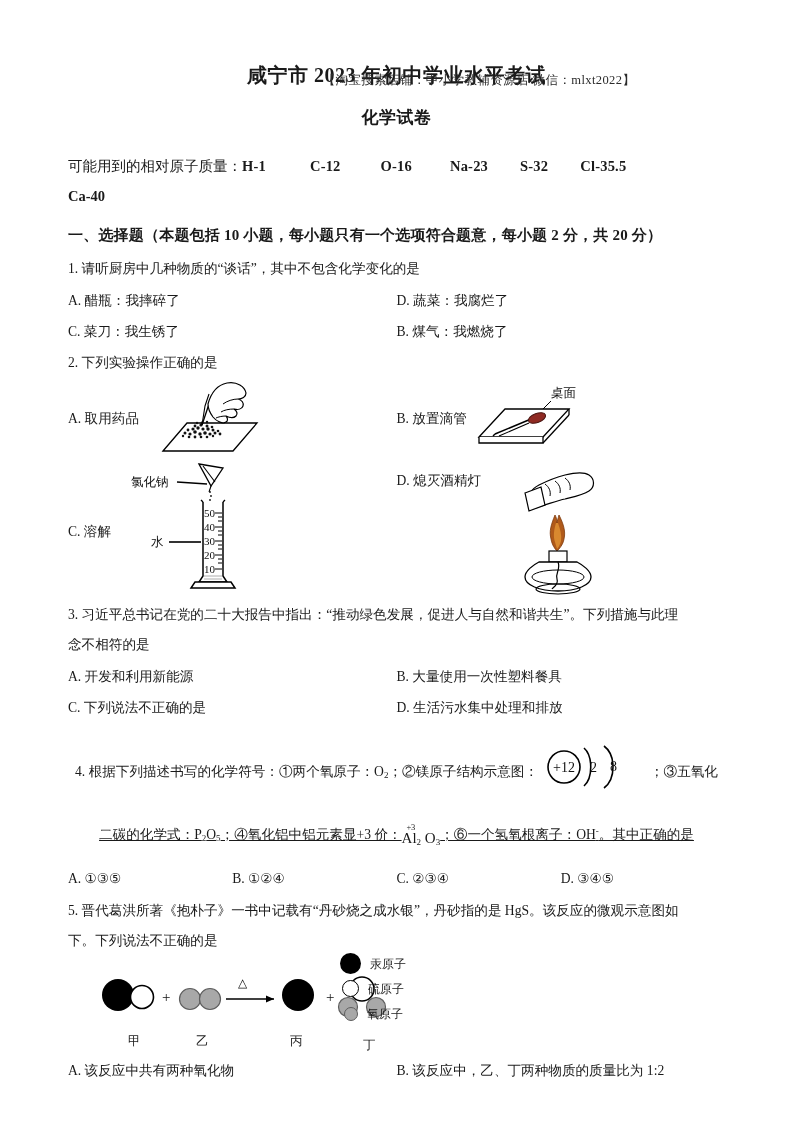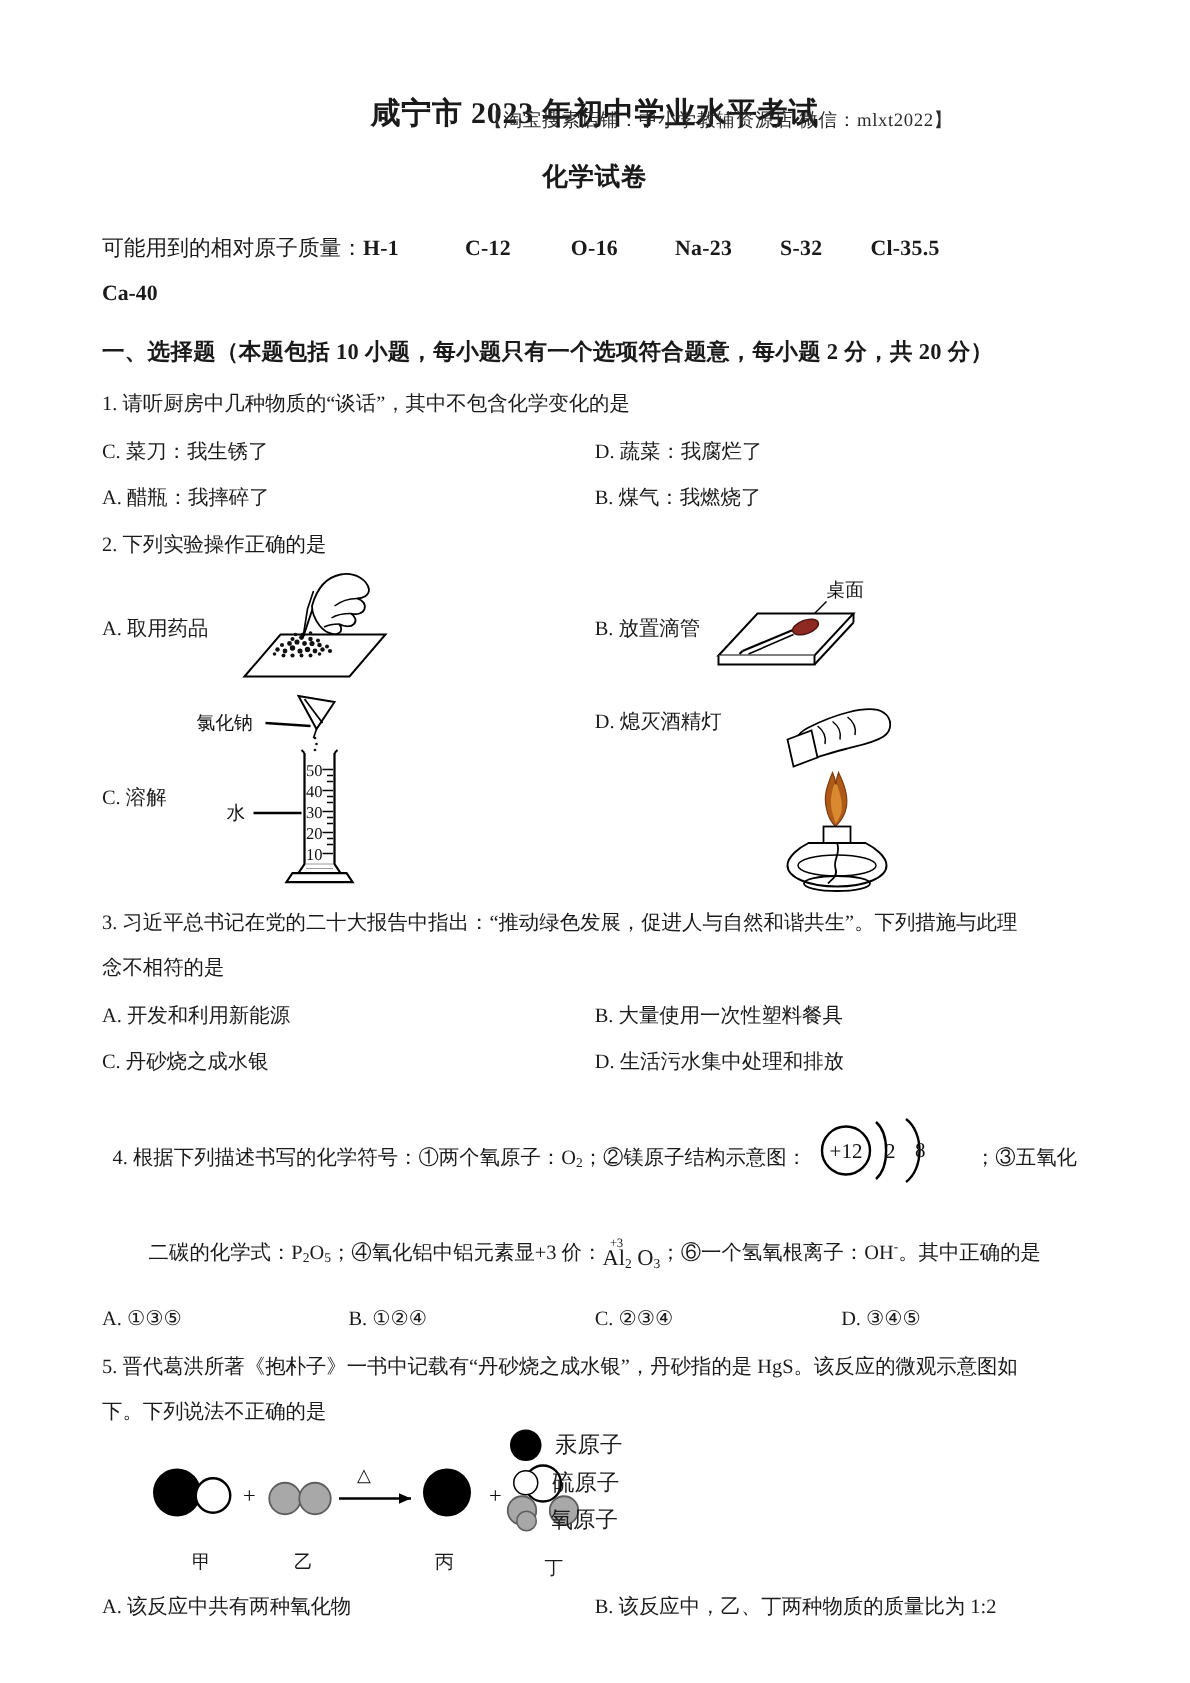--- a/index.html
+++ b/index.html
@@ -106,21 +106,21 @@
   }
 
   .ansrow { display: flex; font-size: 13.6px; line-height: 32px; }
   .ansrow > div { width: 25%; }
 
   
   .micro { position: relative; height: 92px; margin-top: 4px; }
   .cn-label { font-size: 12.5px; }
 
   .legend-item { display:flex; align-items:center; gap:9px; height: 25px; }
-  .legend-text { font-size: 15px; }
+  .legend-text { font-size: 12px; }
 
   .circ { border-radius: 50%; display:inline-block; }
   .c-hg { background:#000; }
   .c-s  { background:#fff; border:1.4px solid #000; }
   .c-o  { background:#a8a8a8; border:1.2px solid #5e5e5e; }
 </style>
 </head>
 <body>
 
 <div class="page">
@@ -136,22 +136,22 @@
     <span class="lead">可能用到的相对原子质量：</span><b>H-1</b><span class="sp1"></span><b>C-12</b><span class="sp2"></span><b>O-16</b><span class="sp3"></span><b>Na-23</b><span class="sp4"></span><b>S-32</b><span class="sp5"></span><b>Cl-35.5</b>
   </div>
   <div class="masses-2">Ca-40</div>
 
   <div class="section-head">一、选择题（本题包括 10 小题，每小题只有一个选项符合题意，每小题 2 分，共 20 分）</div>
 
   <div class="q">
     <div class="q-stem">1. 请听厨房中几种物质的“谈话”，其中不包含化学变化的是</div>
     <div class="opts">
       <div class="col">
+        <div class="opt">A. 醋瓶：我摔碎了</div>
         <div class="opt">C. 菜刀：我生锈了</div>
-        <div class="opt">A. 醋瓶：我摔碎了</div>
       </div>
       <div class="col">
         <div class="opt">D. 蔬菜：我腐烂了</div>
         <div class="opt">B. 煤气：我燃烧了</div>
       </div>
     </div>
   </div>
 
   <div class="q" style="margin-top:2px;">
     <div class="q-stem">2. 下列实验操作正确的是</div>
@@ -331,21 +331,21 @@
       </div>
     </div>
   </div>
 
   <div class="q" style="margin-top:4px;">
     <div class="q-stem">3. 习近平总书记在党的二十大报告中指出：“推动绿色发展，促进人与自然和谐共生”。下列措施与此理</div>
     <div class="q-stem">念不相符的是</div>
     <div class="opts">
       <div class="col">
         <div class="opt">A. 开发和利用新能源</div>
-        <div class="opt">C. 丹砂烧之成水银</div>
+        <div class="opt">C. 下列说法不正确的是</div>
       </div>
       <div class="col">
         <div class="opt">B. 大量使用一次性塑料餐具</div>
         <div class="opt">D. 生活污水集中处理和排放</div>
       </div>
     </div>
   </div>
 
   <div class="q" style="margin-top:22px;">
     <div class="q4-line">
@@ -357,21 +357,21 @@
 
           <path d="M46,3 C55,11 55,33 46,41" fill="none" stroke="#000" stroke-width="1.6"></path>
           <path d="M66,1 C78,10 78,34 66,43" fill="none" stroke="#000" stroke-width="1.6"></path>
 
           <text x="52" y="27" font-family="Liberation Serif, serif" font-size="14" fill="#111">2</text>
           <text x="72" y="26" font-family="Liberation Serif, serif" font-size="14" fill="#111">8</text>
         </svg>
       </span><span>；③五氧化</span>
     </div>
 
-    <div class="q4-line" style="margin-top:26px;">
+    <div class="q4-line" style="margin-top:26px;text-decoration:underline;">
       <span>二碳的化学式：P</span><sub>2</sub><span>O</span><sub>5</sub><span>；④氧化铝中铝元素显+3 价：</span><span class="formula-al" style="font-size:15px;">
         <span class="chg">+3</span><span>Al</span><sub>2</sub> <span>O</span><sub>3</sub>
       </span><span>；⑥一个氢氧根离子：OH</span><sup>-</sup><span>。其中正确的是</span>
     </div>
 
     <div class="ansrow" style="margin-top:6px;">
       <div>A. ①③⑤</div>
       <div>B. ①②④</div>
       <div>C. ②③④</div>
       <div>D. ③④⑤</div>

